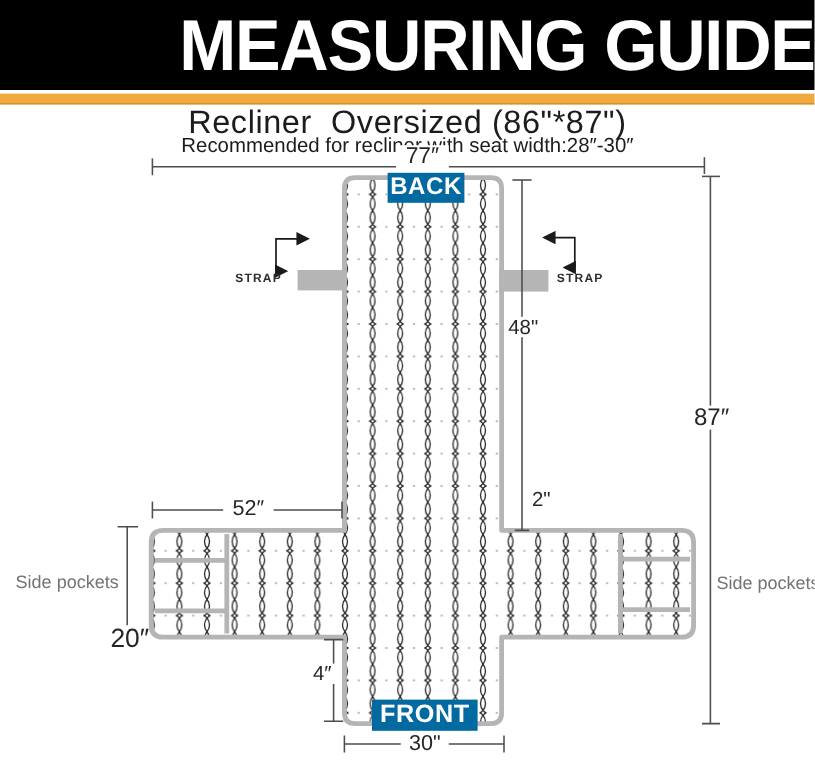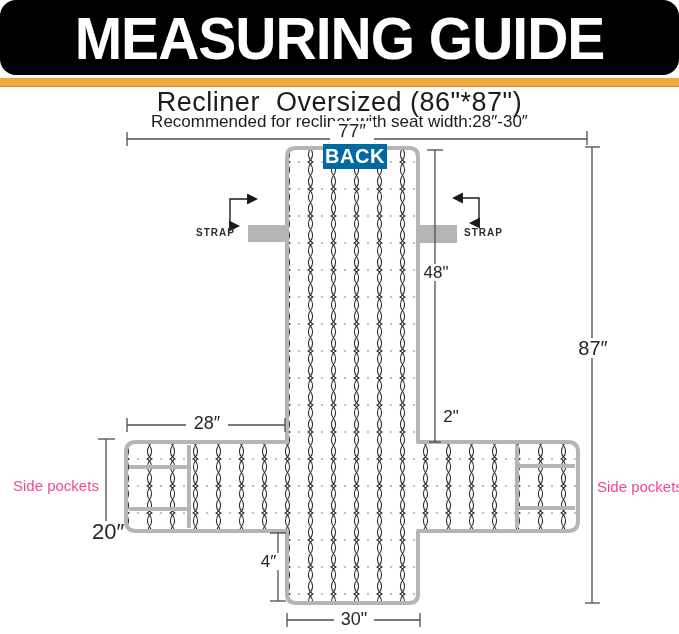--- a/index.html
+++ b/index.html
@@ -3,21 +3,21 @@
 <meta charset="utf-8">
 <style>
   html,body { margin:0; padding:0; background:#ffffff; }
   #page {
     position:relative; width:679px; height:634px; overflow:hidden;
     background:#ffffff; font-family:"Liberation Sans", sans-serif;
   }
   
   #banner {
     position:absolute; left:0; top:0; width:679px; height:75px;
-    background:#000000; display:flex; align-items:center; justify-content:center;border-radius:16px;
+    background:#000000; display:flex; align-items:center; justify-content:flex-end;
   }
   #banner h1 {
     margin:0; color:#ffffff; font-size:57px; font-weight:900;
     letter-spacing:-1px; transform:scaleY(1.05); white-space:pre;
   }
   #accent-stripe {
     position:absolute; left:0; top:78px; width:679px; height:8px;
     background:#efa93f; border-bottom:1px solid #d28c28;
   }
   #product-title {
@@ -36,21 +36,21 @@
   .tag-box {
     position:absolute; background:#0369a1; color:#ffffff;
     display:flex; align-items:center; justify-content:center;
     font-weight:bold; letter-spacing:0.5px;
   }
   .strap-label {
     position:absolute; font-size:10px; font-weight:bold; color:#2e2e2e;
     letter-spacing:1px;
   }
   .pocket-label {
-    position:absolute; font-size:15px; color:#ec4899; white-space:nowrap;
+    position:absolute; font-size:15px; color:#737373; white-space:nowrap;
   }
   #diagram-svg { position:absolute; left:0; top:0; }
 </style>
 </head>
 <body>
 
 <div id="page">
 
   <div id="banner">
     <h1>MEASURING GUIDE</h1>
@@ -125,26 +125,27 @@
       <line x1="270" y1="533" x2="286" y2="533"></line>
       <line x1="270" y1="601" x2="286" y2="601"></line>
 
       <line x1="287" y1="620" x2="420" y2="620"></line>
       <line x1="287" y1="613" x2="287" y2="627"></line>
       <line x1="420" y1="613" x2="420" y2="627"></line>
     </g>
   </svg>
 
   <div class="tag-box" style="left:323px; top:144px; width:64px; height:25px; font-size:20px;">BACK</div>
+  <div class="tag-box" style="left:310px; top:583px; width:88px; height:26px; font-size:21px;">FRONT</div>
 
   <div class="dim-label" style="left:330px; top:121px; width:44px; font-size:19px;">77″</div>
   <div class="dim-label" style="left:572px; top:338px; width:42px; font-size:20px;">87″</div>
   <div class="dim-label" style="left:420px; top:264px; width:32px;">48"</div>
   <div class="dim-label" style="left:438px; top:408px; width:26px; background:transparent;">2"</div>
-  <div class="dim-label" style="left:186px; top:414px; width:42px; font-size:18px;">28″</div>
+  <div class="dim-label" style="left:186px; top:414px; width:42px; font-size:18px;">52″</div>
   <div class="dim-label" style="left:92px; top:477px; width:32px; font-size:22px;margin-top:44px;">20″</div>
   <div class="dim-label" style="left:252px; top:553px; width:33px;">4″</div>
   <div class="dim-label" style="left:334px; top:610px; width:40px; font-size:18px;">30"</div>
 
   <div class="strap-label" style="left:196px; top:227px;">STRAP</div>
   <div class="strap-label" style="left:464px; top:227px;">STRAP</div>
 
   <div class="pocket-label" style="left:13px; top:477px;">Side pockets</div>
   <div class="pocket-label" style="left:597px; top:478px;">Side pockets</div>
 

